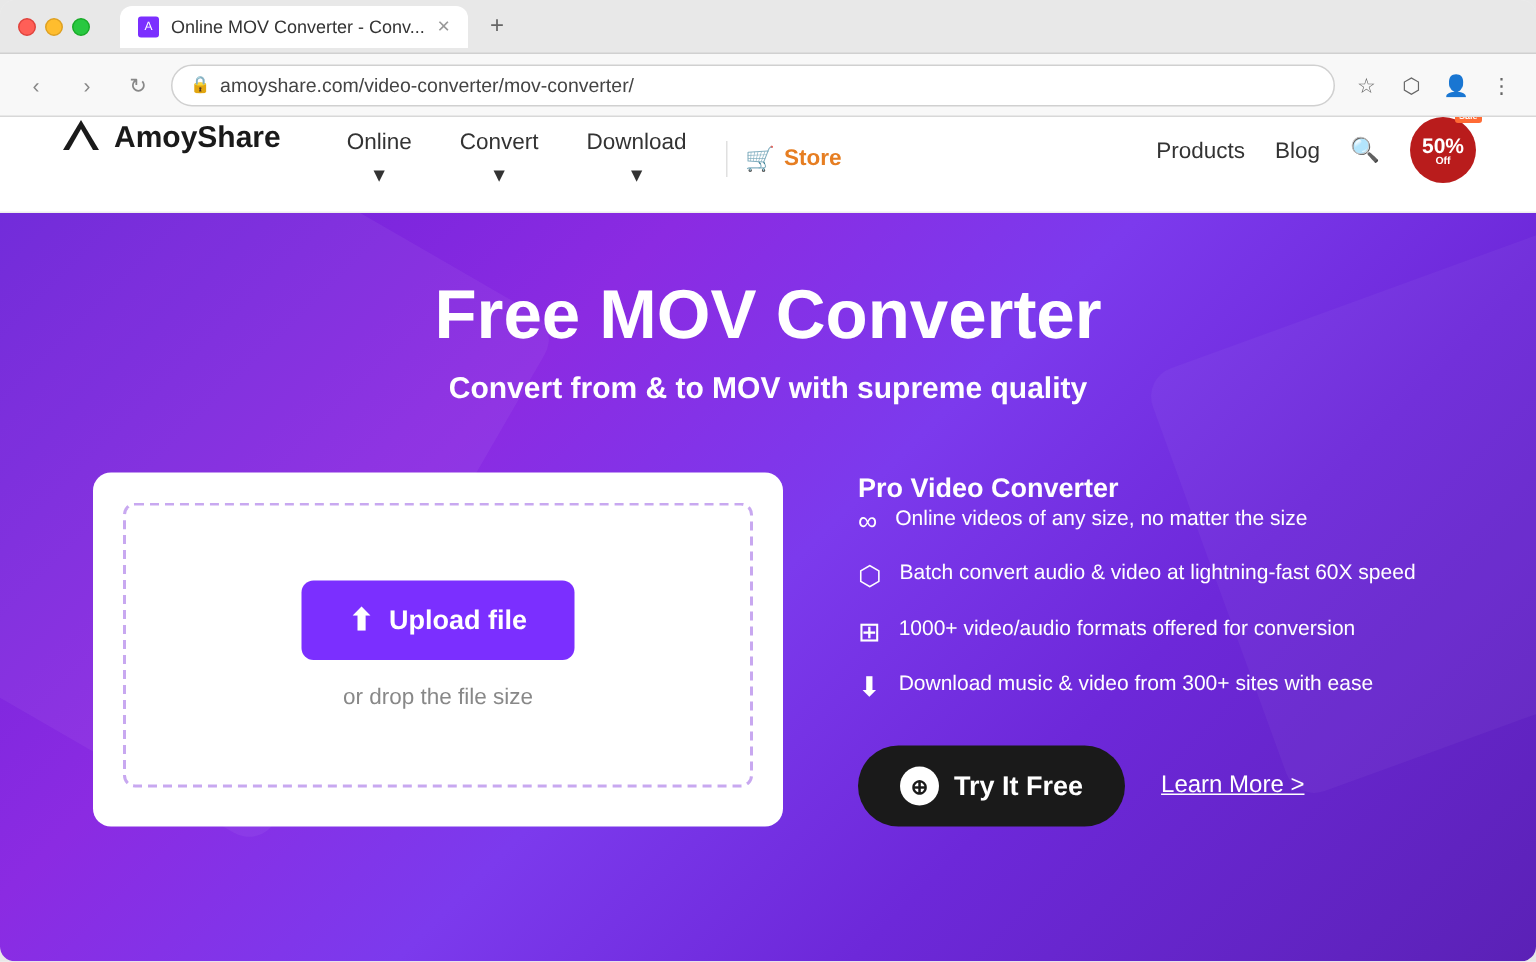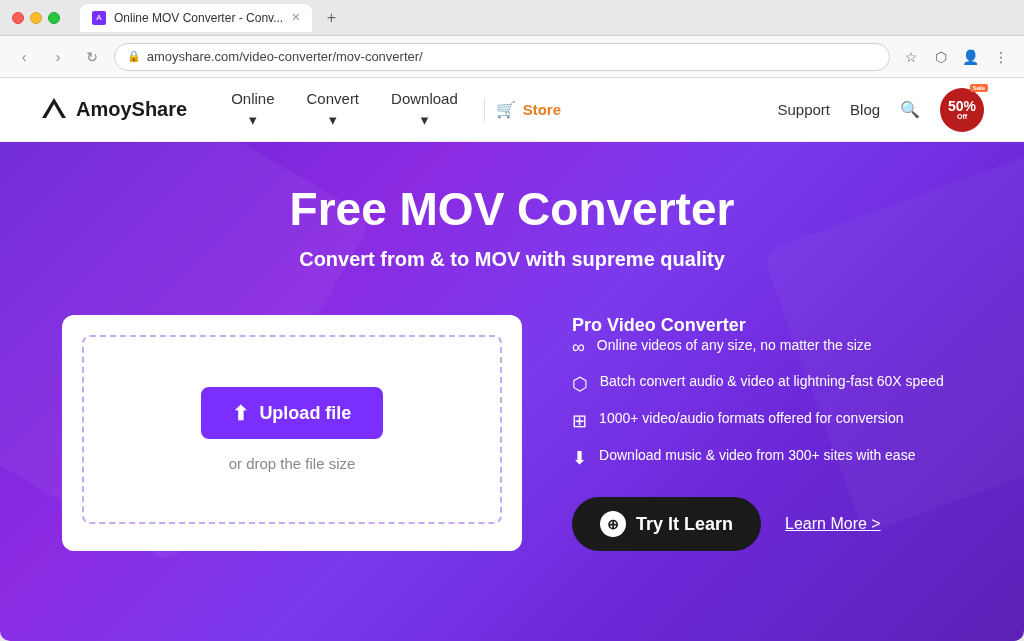--- a/index.html
+++ b/index.html
@@ -157,21 +157,21 @@
       overflow: hidden;
       display: flex;
       flex-direction: column;
     }
 
     
     .site-header {
       background: white;
       height: 64px;
       display: flex;
-      align-items: center;
+      align-items: flex-start;
       padding: 0 40px;
       border-bottom: 1px solid #eee;
       flex-shrink: 0;
       z-index: 10;
     }
 
     .logo {
       display: flex;
       align-items: center;
       gap: 8px;
@@ -516,21 +516,21 @@
           <span>▾</span>
         </div>
         <div class="nav-divider"></div>
         <div class="nav-store">
           <span class="cart-icon">🛒</span>
           <span>Store</span>
         </div>
       </nav>
 
       <div class="nav-right">
-        <span class="nav-link">Support</span>
+        <span class="nav-link">Products</span>
         <span class="nav-link">Blog</span>
         <span class="search-icon-btn">🔍</span>
         <div class="sale-badge">
           <span class="sale-tag">Sale</span>
           <span class="sale-percent">50%</span>
           <span class="sale-off">Off</span>
         </div>
       </div>
     </div>
 
@@ -568,21 +568,21 @@
             </li>
             <li class="feature-item">
               <span class="feature-icon">⬇</span>
               <span class="feature-text">Download music &amp; video from 300+ sites with ease</span>
             </li>
           </ul>
 
           <div class="cta-row">
             <button class="try-free-btn">
               <div class="os-icon">⊕</div>
-              <span>Try It Learn</span>
+              <span>Try It Free</span>
             </button>
             <span class="learn-more-link">Learn More &gt;</span>
           </div>
         </div>
 
       </div>
     </div>
 
   </div>
 </div>

